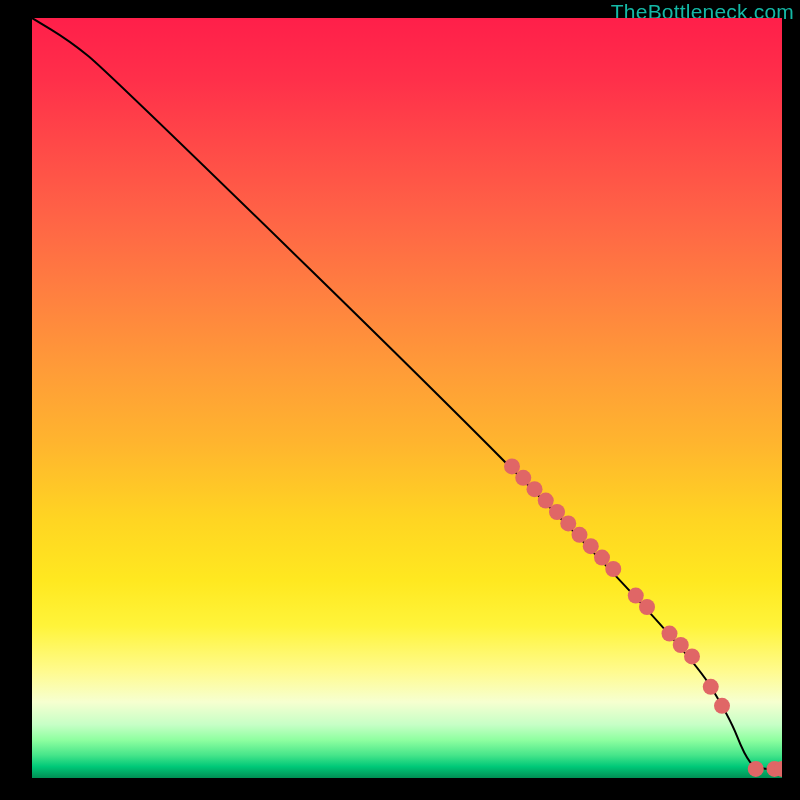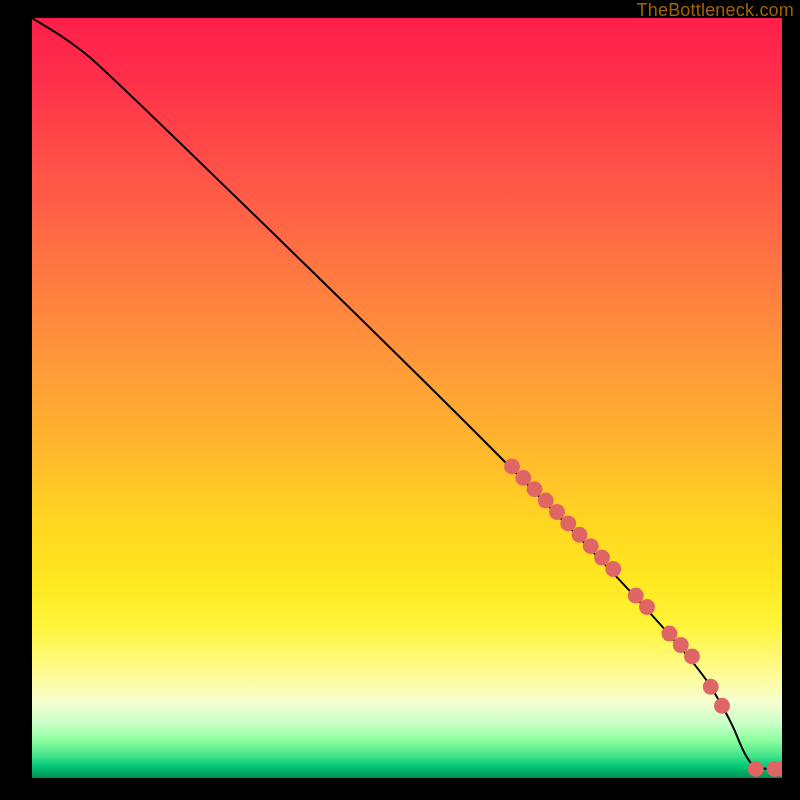--- a/index.html
+++ b/index.html
@@ -52,22 +52,22 @@
   svg.overlay {
     position: absolute;
     inset: 0;
     width: 100%;
     height: 100%;
   }
   .watermark {
     position: absolute;
     top: 0px;
     right: 6px;
-    color: #a16207;
-    font-size: 18px;
+    color: #14b8a6;
+    font-size: 21px;
     letter-spacing: 0.2px;
     font-weight: 500;
     user-select: none;
     margin-left: 20px;
   }
 </style>
 </head>
 <body>
 
 <div class="stage">

